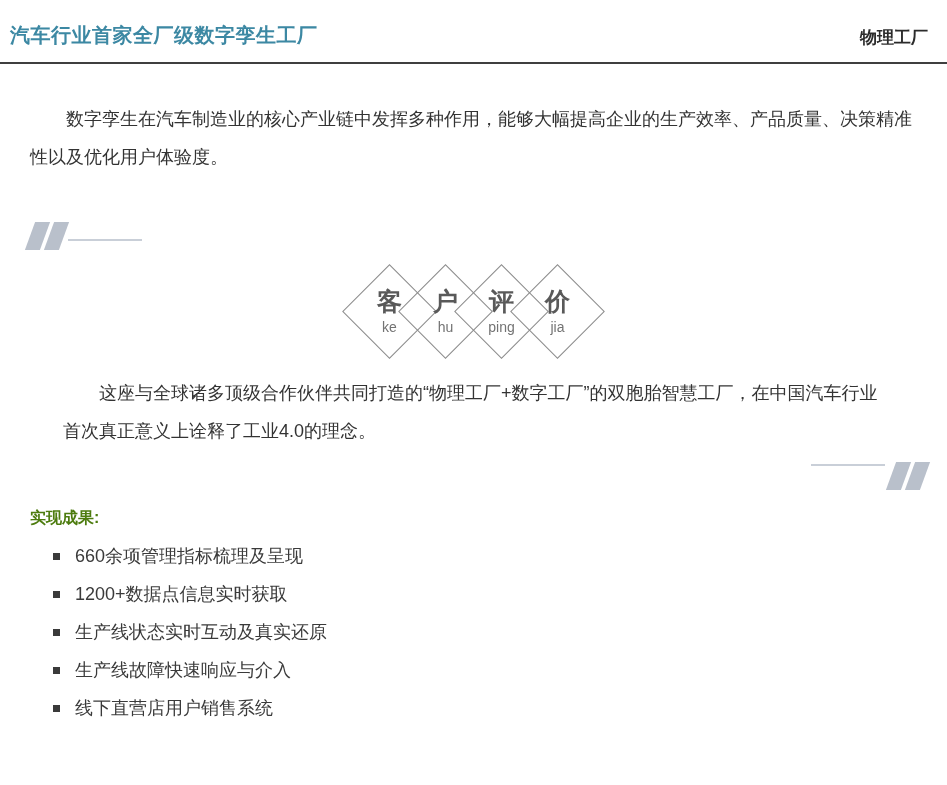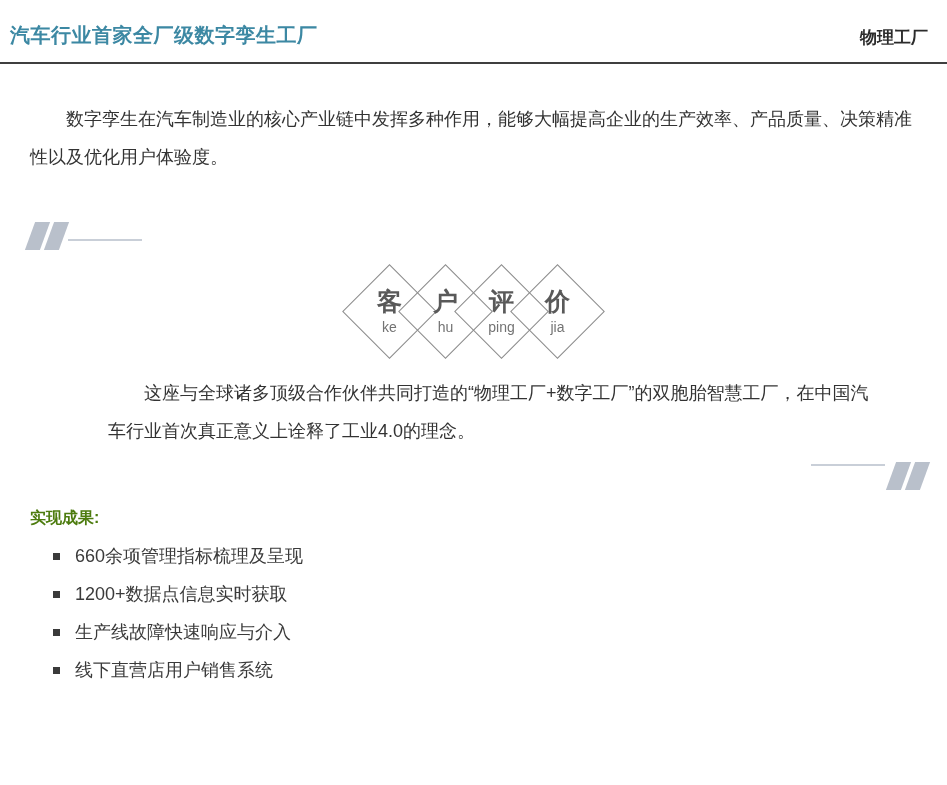--- a/index.html
+++ b/index.html
@@ -101,21 +101,21 @@
     color: #595959;
     line-height: 30px;
   }
   .diamond-pinyin {
     font-size: 14px;
     color: #737373;
     line-height: 22px;
   }
 
   .quote-para {
-    margin: 14px 65px 0 108px;
+    margin: 14px 65px 0 63px;
     font-size: 18px;
     line-height: 38px;
     text-indent: 2em;
     color: #333333;
   }
 
   
   .close-quote {
     position: relative;
     height: 30px;
@@ -214,15 +214,16 @@
   <span class="quote-line"></span>
   <span class="quote-bar"></span>
     <span class="quote-bar"></span>
 </div>
 
 <div class="results-heading">实现成果:</div>
 
 <ul class="results">
   <li>660余项管理指标梳理及呈现</li>
   <li>1200+数据点信息实时获取</li>
+  <li>生产线状态实时互动及真实还原</li>
   <li>生产线故障快速响应与介入</li>
   <li>线下直营店用户销售系统</li>
 </ul>
 
 </body></html>

